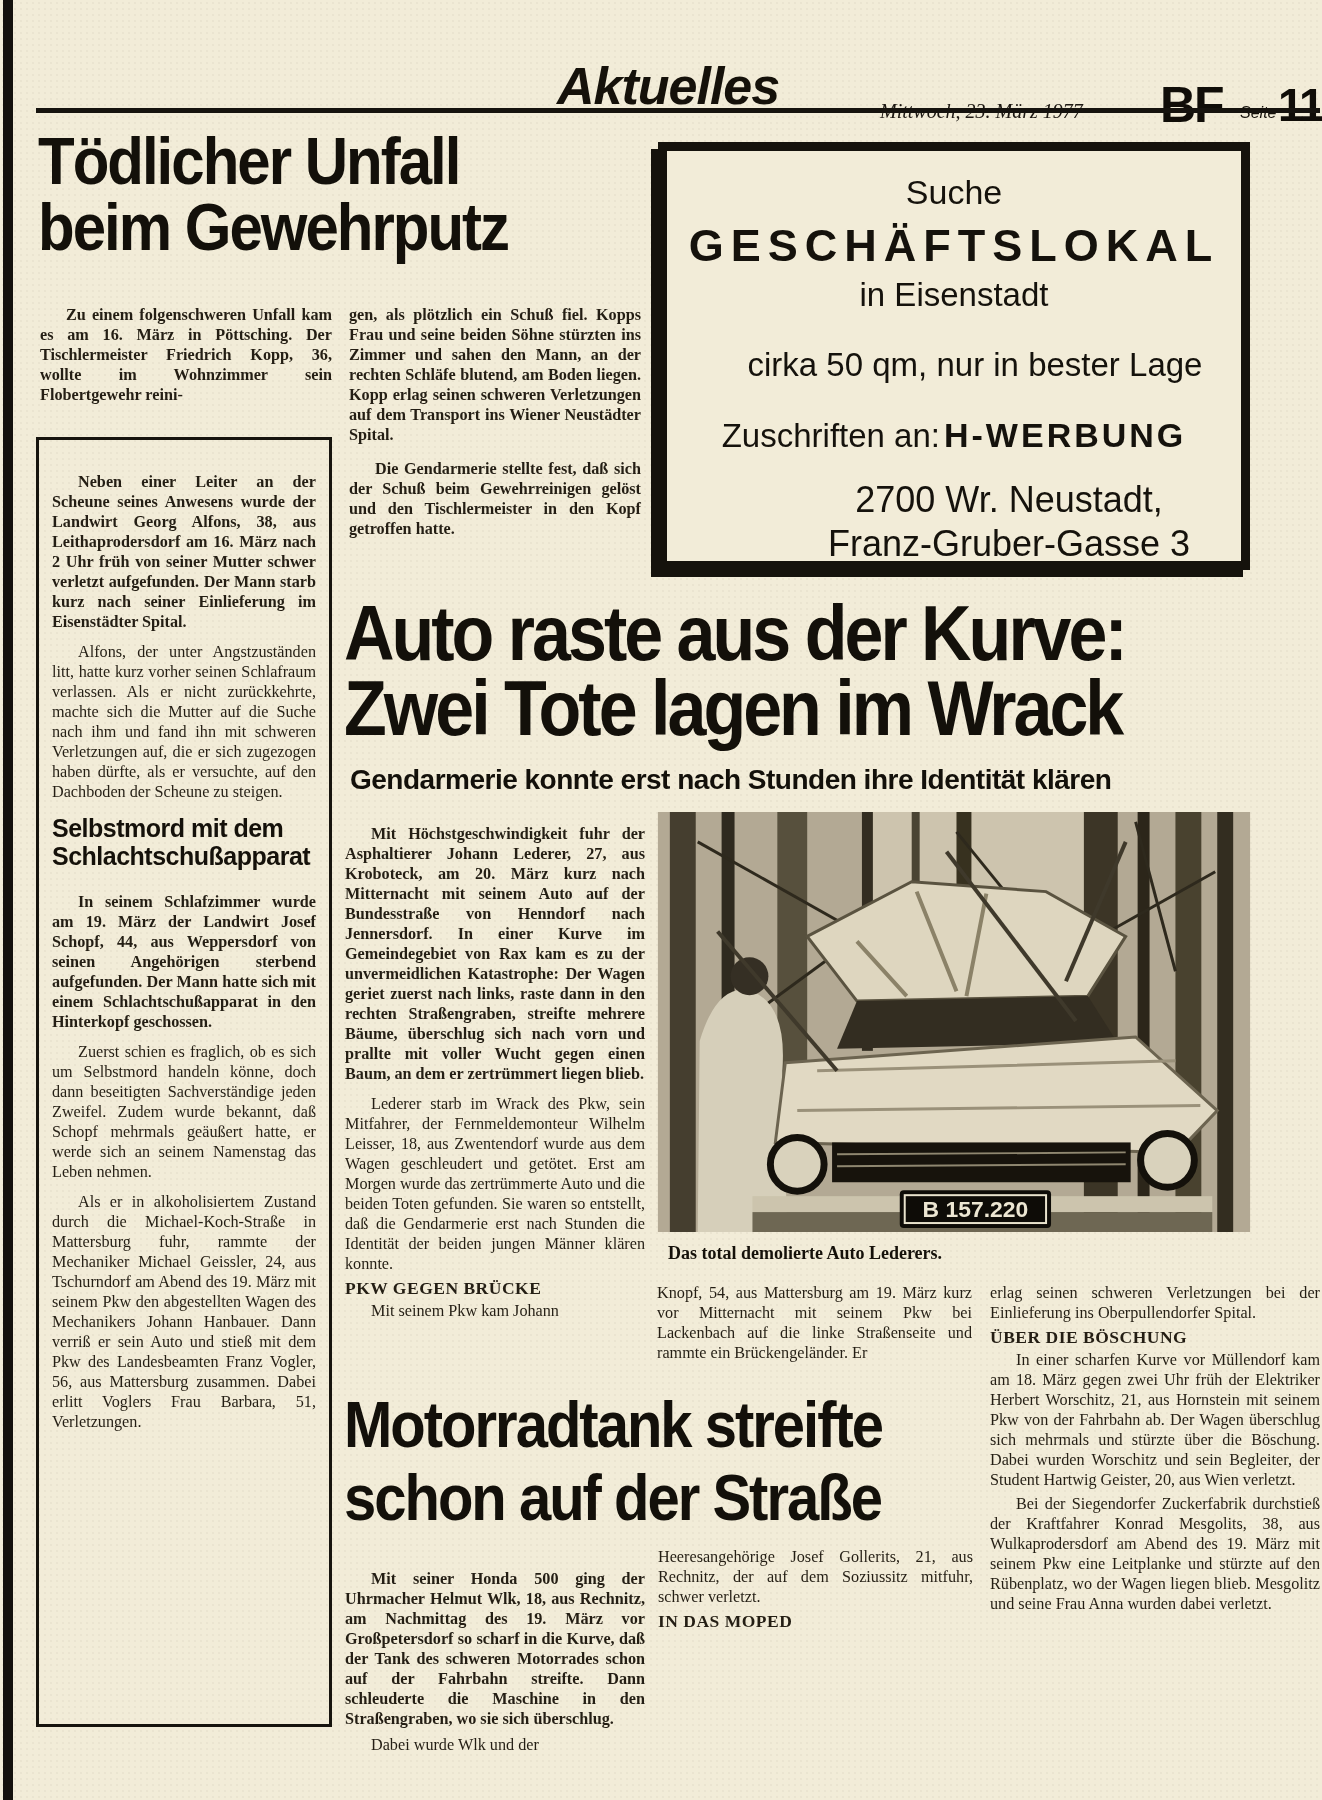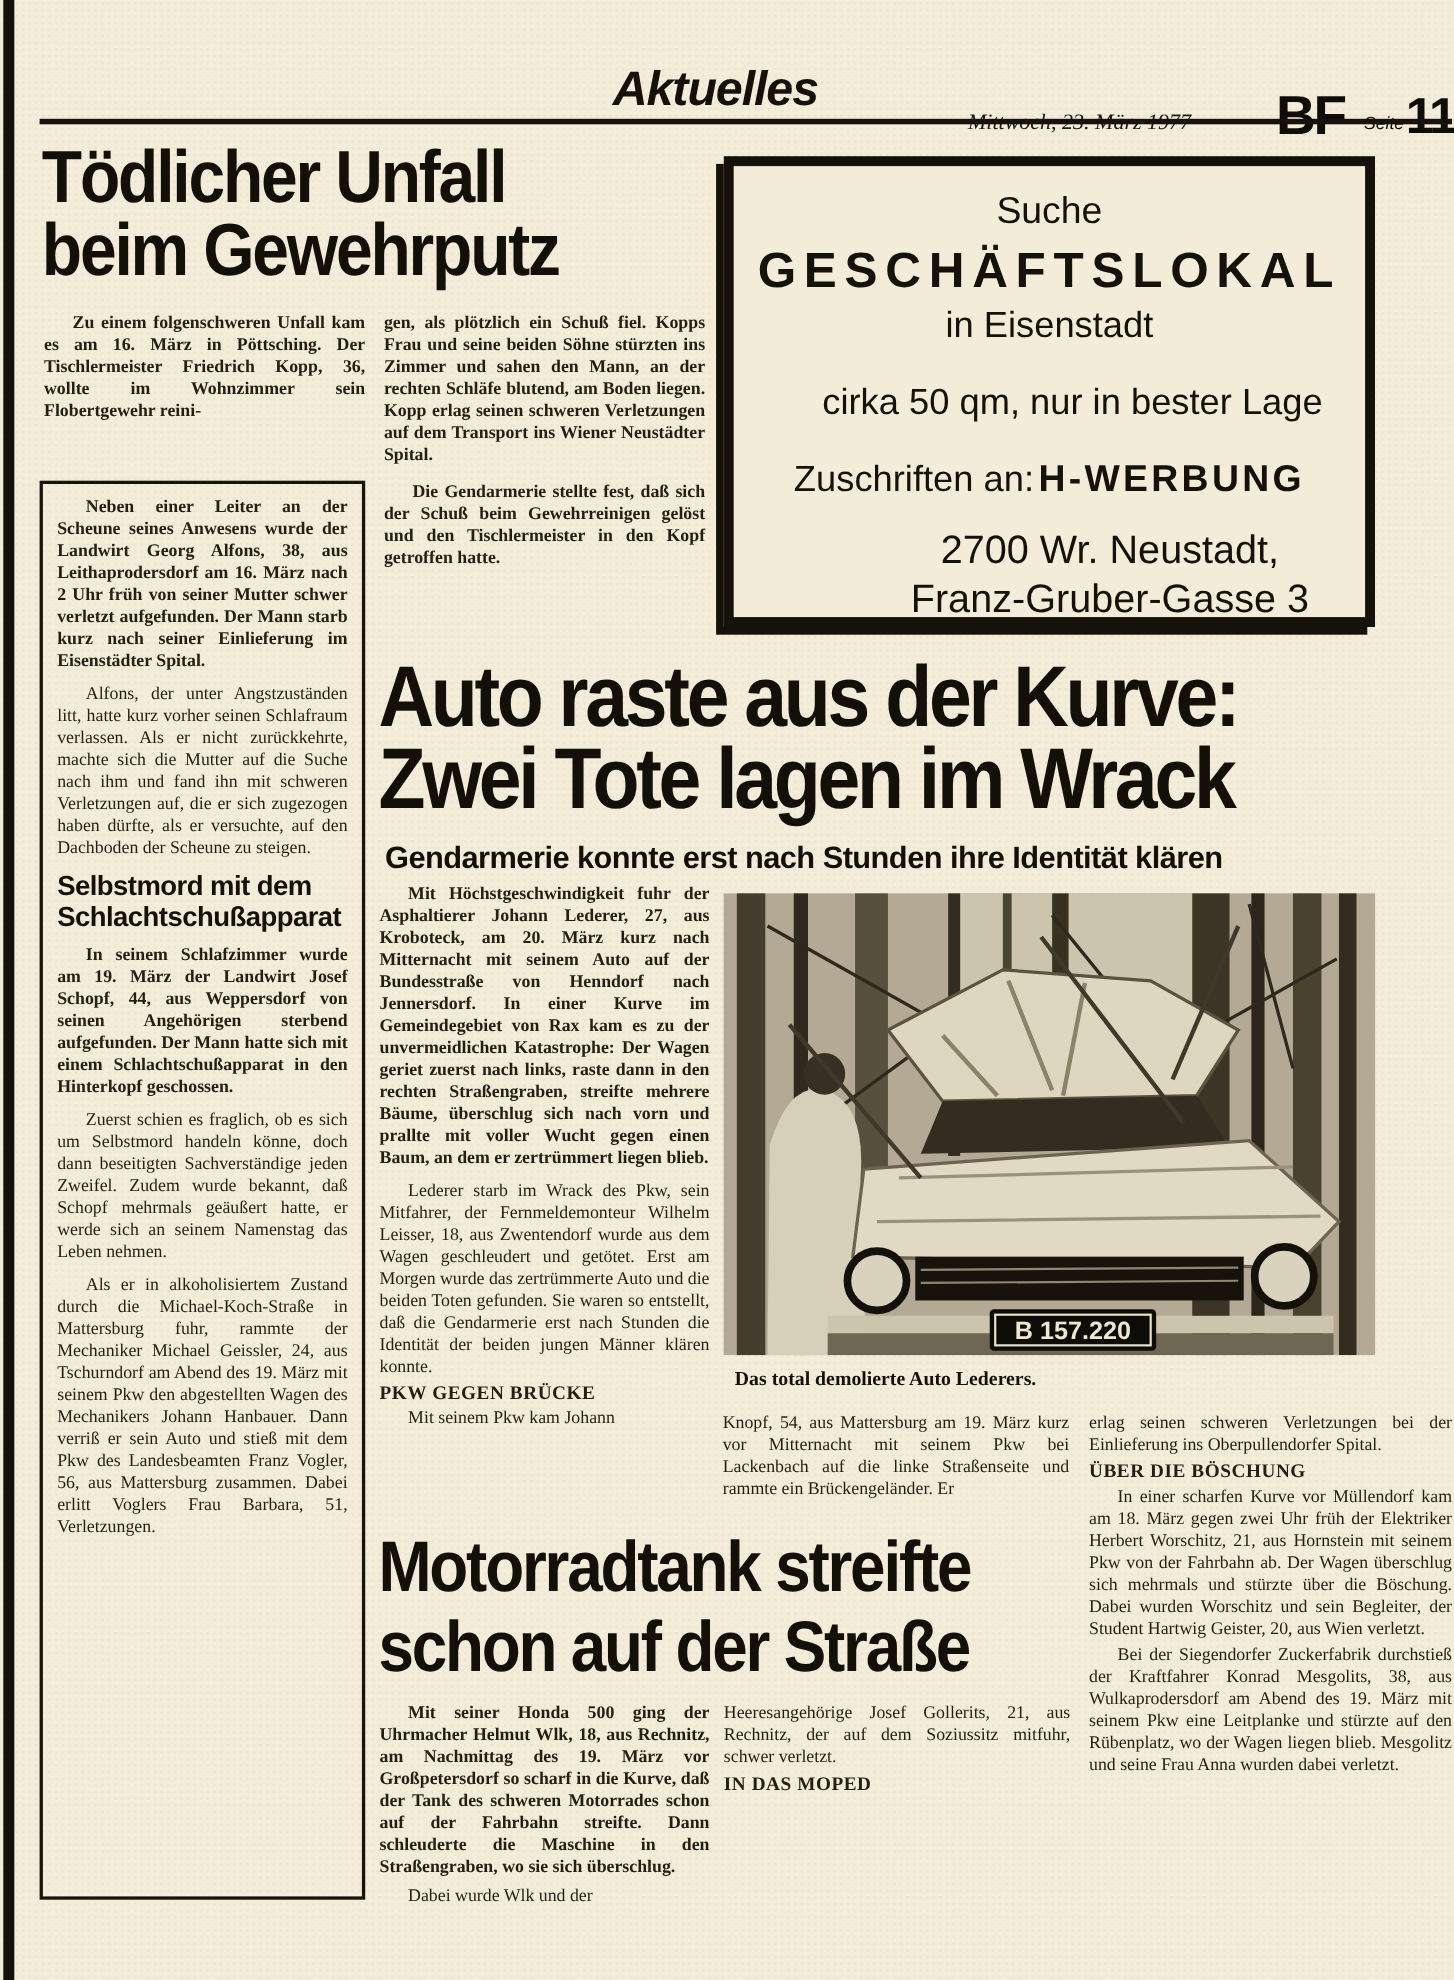--- a/index.html
+++ b/index.html
@@ -16,42 +16,42 @@
   .sans{font-family:"Liberation Sans", sans-serif;}
   .serif{font-family:"Liberation Serif", serif;}
   .just{text-align:justify;}
   .ind{text-indent:26px;}
   .display{
     font-family:"Liberation Sans", sans-serif;font-weight:700;
     color:#13100a;letter-spacing:-2px;white-space:nowrap;
     transform:scale(1,1.12);transform-origin:left top;
   }
   .body16{font-size:16.2px;line-height:20px;}
-  .body16b{font-size:16.2px;line-height:20px;font-weight:bold;}
+  .body16b{font-size:16.2px;line-height:20px;font-weight:bold;margin-top:22px;}
   p{margin:0 0 10px 0;}
   .boxh{
     font-family:"Liberation Sans", sans-serif;font-weight:700;
     font-size:25px;line-height:28px;letter-spacing:-0.5px;
     color:#15110a;margin:12px 0 10px 0;
   }
   .runsub{font-weight:bold;font-size:17.5px;letter-spacing:0.5px;margin:2px 0 2px 0;}
   .adline{font-family:"Liberation Sans", sans-serif;color:#15120c;}
   #adbox{box-sizing:border-box;border:9px solid #15120c;box-shadow:-7px 7px 0 #15120c;
          text-align:center;}
   .capt{font-weight:bold;font-size:18px;}
   .rule{background:#16130e;}
 </style>
 </head>
 <body>
 
 <div id="paper">
 
   <div class="abs" style="left:3px;top:0;width:10px;height:1800px;background:#14110d;"></div>
 
-  <div class="abs sans" style="left:557px;top:56px;font-style:italic;font-weight:700;font-size:44px;color:#15110a;letter-spacing:-1px;">Aktuelles</div>
+  <div class="abs sans" style="left:557px;top:56px;font-style:italic;font-weight:700;font-size:52px;color:#15110a;letter-spacing:-1px;">Aktuelles</div>
   <div class="abs serif" style="left:880px;top:100px;font-style:italic;font-size:20px;color:#1d1812;">Mittwoch, 23. März 1977</div>
   <div class="abs sans" style="left:1160px;top:76px;font-weight:700;font-size:50px;letter-spacing:-2px;color:#100d08;">BF</div>
   <div class="abs sans" style="left:1240px;top:104px;font-style:italic;font-size:16px;color:#15110a;">Seite</div>
   <div class="abs sans" style="left:1278px;top:78px;font-weight:700;font-size:46px;letter-spacing:-2px;color:#100d08;">11</div>
   <div class="abs rule" style="left:36px;top:108px;width:1284px;height:5px;"></div>
 
   <div class="abs display" style="left:38px;top:122px;font-size:60px;">Tödlicher Unfall</div>
   <div class="abs display" style="left:38px;top:188px;font-size:60px;">beim Gewehrputz</div>
 
   <div class="abs just body16b ind" style="left:40px;top:283px;width:292px;">Zu einem folgenschweren Unfall kam es am 16. März in Pöttsching. Der Tischlermeister Friedrich Kopp, 36, wollte im Wohnzimmer sein Flobertgewehr reini-</div>

